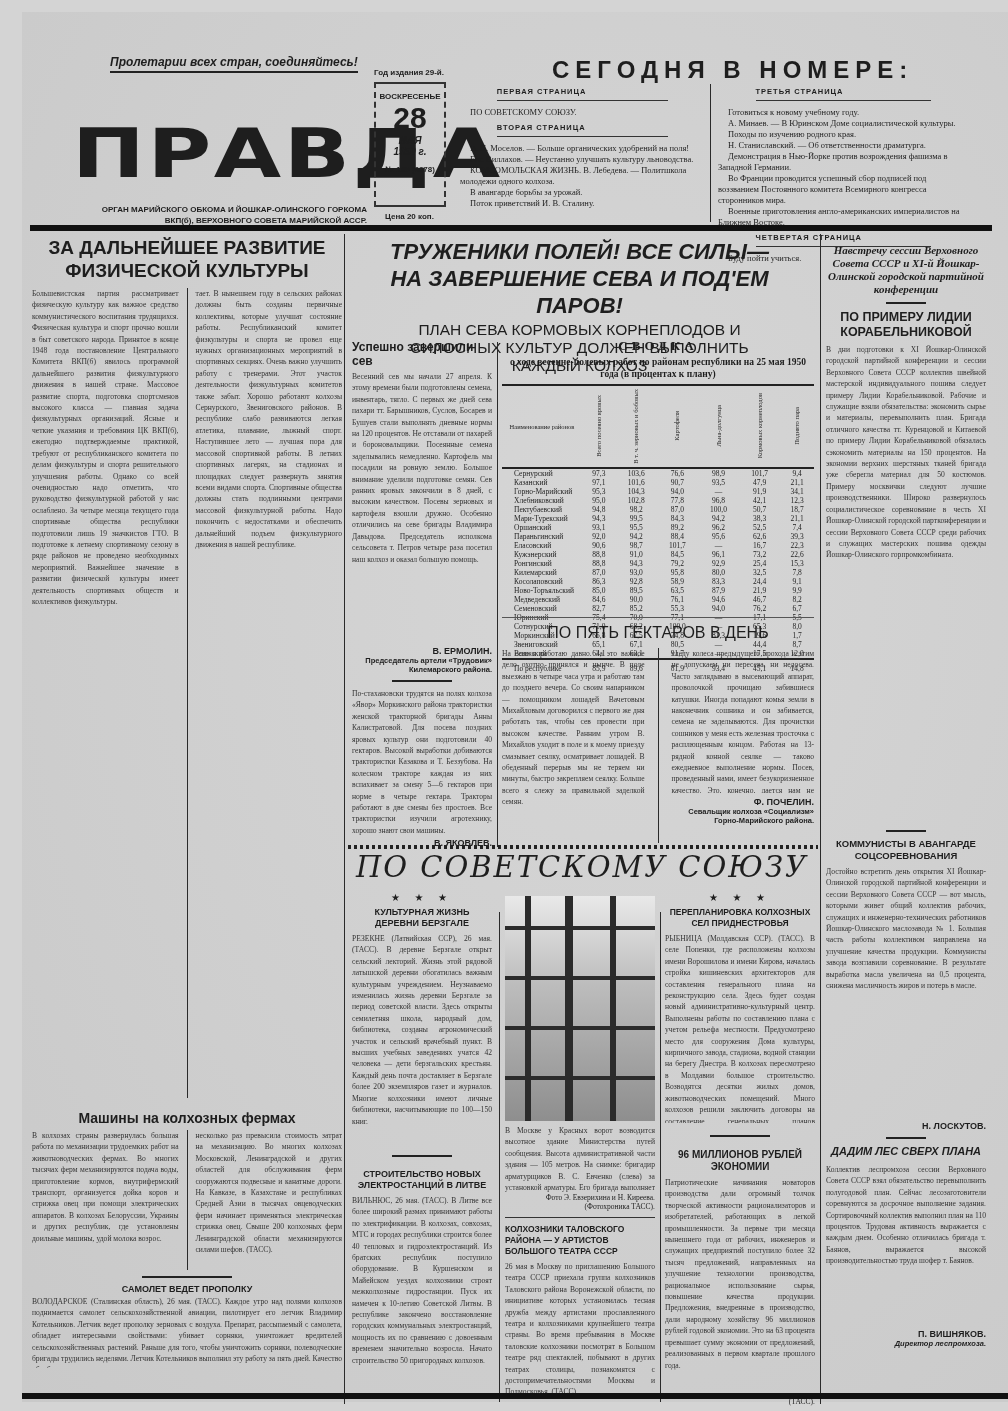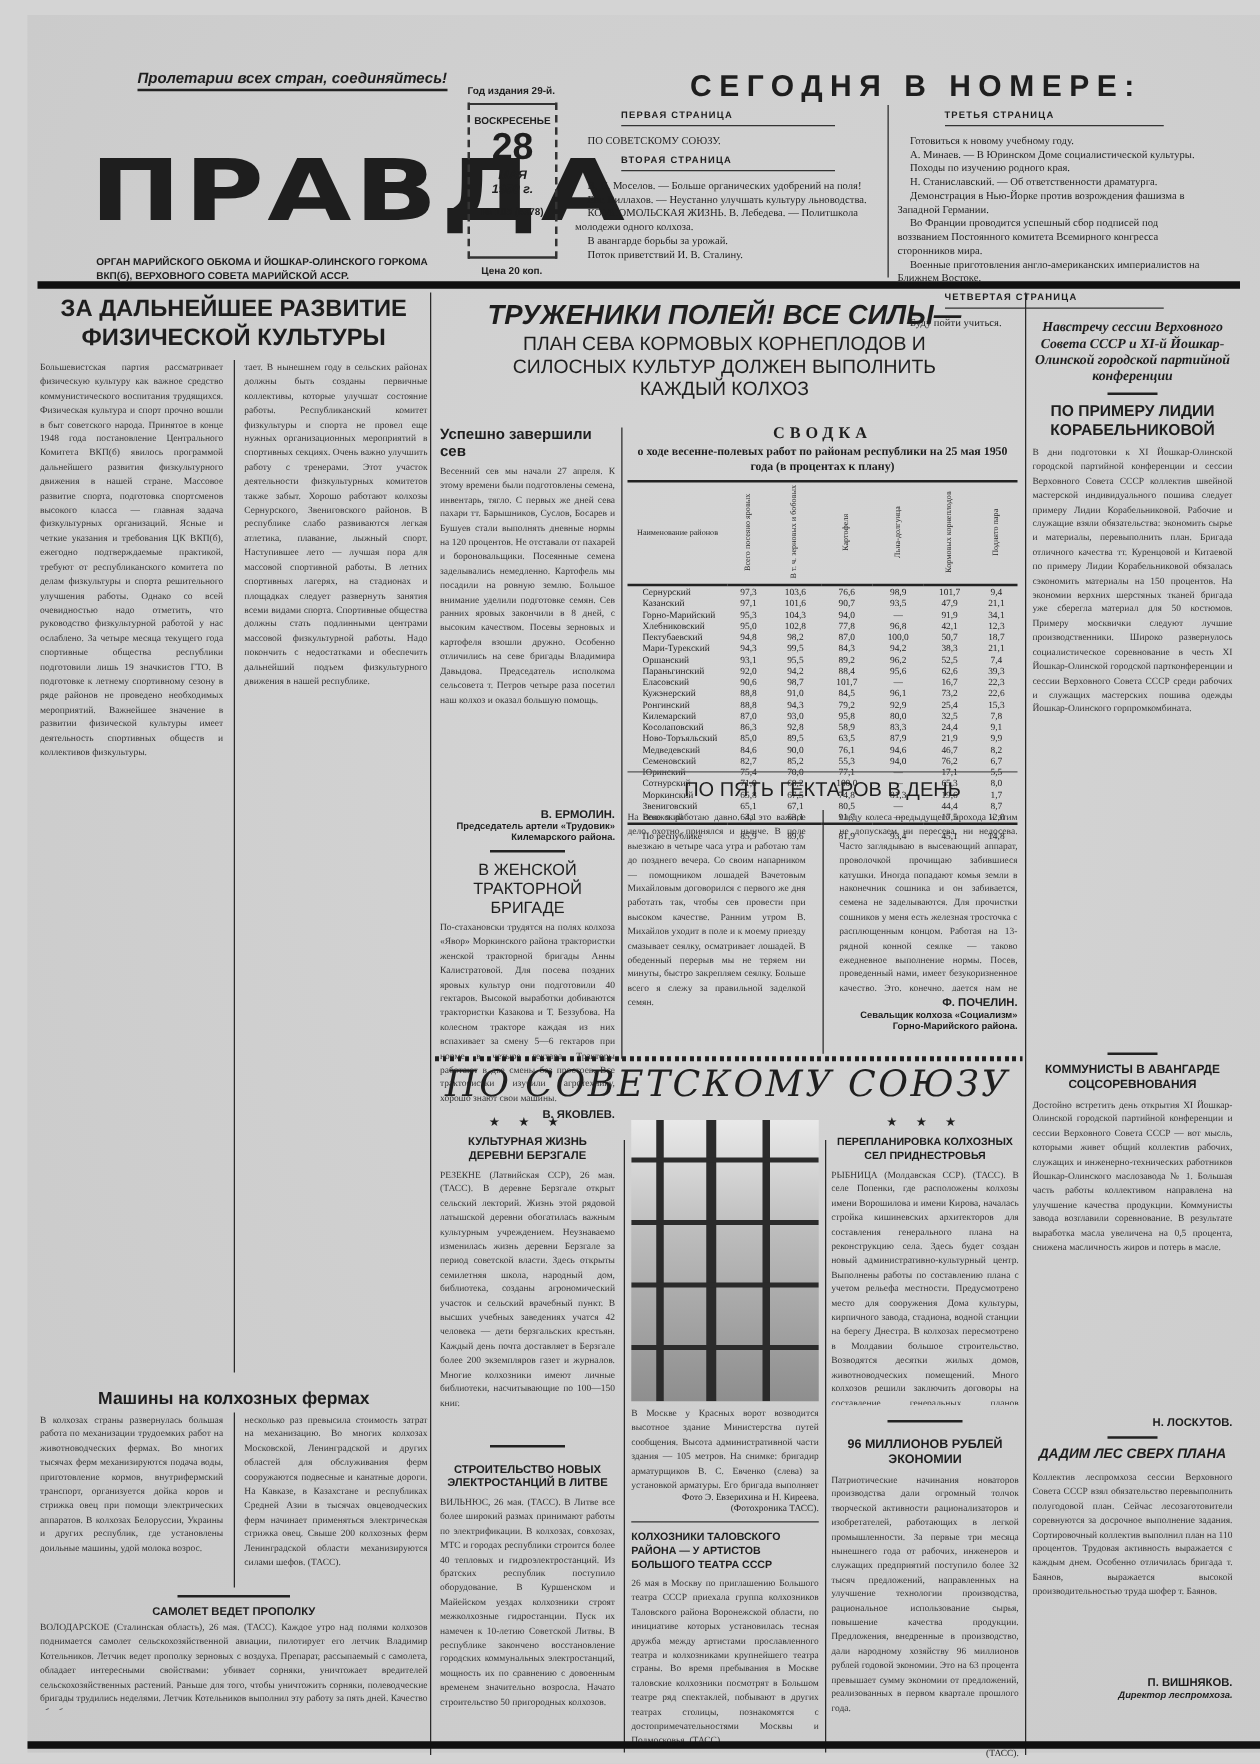--- a/index.html
+++ b/index.html
@@ -14,21 +14,21 @@
     position: absolute; left: 22px; top: 12px; width: 986px; height: 1390px;
     background: #cfcfcf;
     background-image: radial-gradient(ellipse at 60% 40%, #d6d6d6 0%, #c9c9c9 100%);
   }
   .abs { position: absolute; }
   .rule-h { position: absolute; background: #111; }
   .rule-v { position: absolute; background: #2a2a2a; width: 1px; }
   .motto { left: 88px; top: 43px; font-style: italic; font-weight: bold; font-size: 12px; font-family: "Liberation Sans", sans-serif; border-bottom: 2px solid #222; padding-bottom: 2px; }
   .title1 { left: 55px; top: 74px; font-family: "DejaVu Serif", serif; font-weight: bold; font-size: 38px; letter-spacing: 2px; }
   .title2 { left: 50px; top: 108px; font-family: "DejaVu Sans", sans-serif; font-weight: bold; font-size: 68px; letter-spacing: 2px; transform: scaleX(1.28); transform-origin: left; line-height: 1; }
-  .organ { left: 55px; top: 192px; width: 290px; text-align: left; font-family: "Liberation Sans", sans-serif; font-weight: bold; font-size: 8px; line-height: 11px; }
+  .organ { left: 55px; top: 192px; width: 290px; text-align: right; font-family: "Liberation Sans", sans-serif; font-weight: bold; font-size: 8px; line-height: 11px; }
   .datebox { left: 352px; top: 70px; width: 72px; height: 125px; border-left: 2px dashed #333; border-right: 2px dashed #333; border-top: 2px solid #333; border-bottom: 2px solid #333; text-align: center; font-family: "Liberation Sans", sans-serif; }
   .datebox .dow { font-size: 8px; font-weight: bold; margin-top: 8px; }
   .datebox .day { font-size: 30px; font-weight: bold; line-height: 34px; }
   .datebox .mon, .datebox .yr { font-size: 10px; font-style: italic; font-weight: bold; }
   .datebox .num { font-size: 8px; font-weight: bold; margin-top: 8px; }
   .yearline { left: 352px; top: 56px; font-size: 8px; font-weight: bold; font-family: "Liberation Sans", sans-serif; }
   .price { left: 363px; top: 200px; font-size: 8px; font-weight: bold; font-family: "Liberation Sans", sans-serif; }
   .today-title { left: 530px; top: 44px; font-family: "Liberation Sans", sans-serif; font-weight: bold; font-size: 24px; letter-spacing: 6px; }
   .toc-col { font-size: 8.5px; line-height: 11px; }
   .toc-head { font-family: "Liberation Sans", sans-serif; font-size: 7.5px; font-weight: bold; letter-spacing: 1px; margin: 4px 0 6px; padding-bottom: 3px; border-bottom: 1px solid #333; width: 70%; margin-left: 15%; }
@@ -111,30 +111,30 @@
     </div>
     <div class="short-rule" style="width:90px;"></div>
     <div class="hl-center" style="font-size:9px;">САМОЛЕТ ВЕДЕТ ПРОПОЛКУ</div>
     <div class="col-text" style="height:72px; margin-top:2px;">ВОЛОДАРСКОЕ (Сталинская область), 26 мая. (ТАСС). Каждое утро над полями колхозов поднимается самолет сельскохозяйственной авиации, пилотирует его летчик Владимир Котельников. Летчик ведет прополку зерновых с воздуха. Препарат, рассыпаемый с самолета, обладает интересными свойствами: убивает сорняки, уничтожает вредителей сельскохозяйственных растений. Раньше для того, чтобы уничтожить сорняки, полеводческие бригады трудились неделями. Летчик Котельников выполнил эту работу за пять дней. Качество обработки посевов признано отличным.</div>
   </div>
 
   <div class="rule-v" style="left:322px; top:222px; height:1170px;"></div>
 
   <div class="abs" style="left:330px; top:226px; width:455px; text-align:center;">
     <div style="font-family:'Liberation Sans',sans-serif; font-weight:bold; font-style:italic; font-size:22px; line-height:27px;">ТРУЖЕНИКИ ПОЛЕЙ! ВСЕ СИЛЫ—</div>
+    <div style="font-family:'Liberation Sans',sans-serif; font-weight:bold; font-style:italic; font-size:22px; line-height:27px;">НА ЗАВЕРШЕНИЕ СЕВА И ПОД'ЕМ ПАРОВ!</div>
     <div style="font-family:'Liberation Sans',sans-serif; font-size:15.5px; line-height:18px; margin:2px 30px 0;">ПЛАН СЕВА КОРМОВЫХ КОРНЕПЛОДОВ И СИЛОСНЫХ КУЛЬТУР ДОЛЖЕН ВЫПОЛНИТЬ КАЖДЫЙ КОЛХОЗ</div>
   </div>
 
   <div class="abs" style="left:330px; top:328px; width:140px;">
     <div style="font-family:'Liberation Sans',sans-serif; font-weight:bold; font-size:12px; margin-bottom:3px;">Успешно завершили сев</div>
     <div class="col-text" style="height:272px;">Весенний сев мы начали 27 апреля. К этому времени были подготовлены семена, инвентарь, тягло. С первых же дней сева пахари тт. Барышников, Суслов, Босарев и Бушуев стали выполнять дневные нормы на 120 процентов. Не отставали от пахарей и бороновальщики. Посеянные семена заделывались немедленно. Картофель мы посадили на ровную землю. Большое внимание уделили подготовке семян. Сев ранних яровых закончили в 8 дней, с высоким качеством. Посевы зерновых и картофеля взошли дружно. Особенно отличились на севе бригады Владимира Давыдова. Председатель исполкома сельсовета т. Петров четыре раза посетил наш колхоз и оказал большую помощь.</div>
     <div class="sig" style="margin-top:3px;">В. ЕРМОЛИН.</div>
     <div class="sig-sub">Председатель артели «Трудовик» Килемарского района.</div>
     <div class="short-rule"></div>
-    <div class="hl-center" style="font-weight:normal; font-size:13px; line-height:15px;">В ЖЕНСКОЙ ТРАКТОРНОЙ БРИГАДЕ</div>
     <div class="col-text" style="height:150px; margin-top:3px;">По-стахановски трудятся на полях колхоза «Явор» Моркинского района трактористки женской тракторной бригады Анны Калистратовой. Для посева поздних яровых культур они подготовили 40 гектаров. Высокой выработки добиваются трактористки Казакова и Т. Беззубова. На колесном тракторе каждая из них вспахивает за смену 5—6 гектаров при норме в четыре гектара. Тракторы работают в две смены без простоев. Все трактористки изучили агротехнику, хорошо знают свои машины.</div>
     <div class="sig">В. ЯКОВЛЕВ.</div>
   </div>
 
   <div class="rule-v" style="left:475px; top:330px; height:505px;"></div>
 
   <div class="abs" style="left:480px; top:326px; width:312px;">
     <div class="hl-center" style="font-family:'Liberation Serif',serif; font-size:13px; letter-spacing:4px;">СВОДКА</div>
     <div class="hl-center" style="font-family:'Liberation Serif',serif; font-size:9.5px; line-height:12px; margin-top:2px;">о ходе весенне-полевых работ по районам республики на 25 мая 1950 года (в процентах к плану)</div>
     <div style="height:2px; background:#222; margin-top:4px;"></div>
@@ -406,21 +406,21 @@
     <div class="hl-center" style="font-size:8.5px; line-height:11px; margin:4px 0;">ПЕРЕПЛАНИРОВКА КОЛХОЗНЫХ СЕЛ ПРИДНЕСТРОВЬЯ</div>
     <div class="col-text" style="height:190px;">РЫБНИЦА (Молдавская ССР). (ТАСС). В селе Попенки, где расположены колхозы имени Ворошилова и имени Кирова, началась стройка кишиневских архитекторов для составления генерального плана на реконструкцию села. Здесь будет создан новый административно-культурный центр. Выполнены работы по составлению плана с учетом рельефа местности. Предусмотрено место для сооружения Дома культуры, кирпичного завода, стадиона, водной станции на берегу Днестра. В колхозах пересмотрено в Молдавии большое строительство. Возводятся десятки жилых домов, животноводческих помещений. Много колхозов решили заключить договоры на составление генеральных планов реконструкции сел.</div>
     <div class="short-rule" style="margin:12px auto;"></div>
     <div class="hl-center" style="font-size:10px; line-height:12px; margin-bottom:4px;">96 МИЛЛИОНОВ РУБЛЕЙ ЭКОНОМИИ</div>
     <div class="col-text" style="height:220px;">Патриотические начинания новаторов производства дали огромный толчок творческой активности рационализаторов и изобретателей, работающих в легкой промышленности. За первые три месяца нынешнего года от рабочих, инженеров и служащих предприятий поступило более 32 тысяч предложений, направленных на улучшение технологии производства, рациональное использование сырья, повышение качества продукции. Предложения, внедренные в производство, дали народному хозяйству 96 миллионов рублей годовой экономии. Это на 63 процента превышает сумму экономии от предложений, реализованных в первом квартале прошлого года.</div>
     <div class="sig-sub" style="font-weight:normal; font-family:'Liberation Serif',serif;">(ТАСС).</div>
   </div>
 
   <div class="rule-v" style="left:798px; top:222px; height:1170px;"></div>
 
-  <div class="abs" style="left:804px; top:244px; width:160px;">
+  <div class="abs" style="left:804px; top:232px; width:160px;">
     <div style="text-align:center; font-style:italic; font-weight:bold; font-size:11px; line-height:13px;">Навстречу сессии Верховного Совета СССР и XI-й Йошкар-Олинской городской партийной конференции</div>
     <div class="short-rule" style="width:40px;"></div>
     <div class="hl-center" style="font-size:12.5px; line-height:15px;">ПО ПРИМЕРУ ЛИДИИ КОРАБЕЛЬНИКОВОЙ</div>
     <div class="col-text" style="height:480px; margin-top:4px;">В дни подготовки к XI Йошкар-Олинской городской партийной конференции и сессии Верховного Совета СССР коллектив швейной мастерской индивидуального пошива следует примеру Лидии Корабельниковой. Рабочие и служащие взяли обязательства: экономить сырье и материалы, перевыполнить план. Бригада отличного качества тт. Куренцовой и Китаевой по примеру Лидии Корабельниковой обязалась сэкономить материалы на 150 процентов. На экономии верхних шерстяных тканей бригада уже сберегла материал для 50 костюмов. Примеру москвички следуют лучшие производственники. Широко развернулось социалистическое соревнование в честь XI Йошкар-Олинской городской партконференции и сессии Верховного Совета СССР среди рабочих и служащих мастерских пошива одежды Йошкар-Олинского горпромкомбината.</div>
     <div class="short-rule" style="width:40px;"></div>
     <div class="hl-center" style="font-size:9.5px; line-height:12px;">КОММУНИСТЫ В АВАНГАРДЕ СОЦСОРЕВНОВАНИЯ</div>
     <div class="col-text" style="height:255px; margin-top:4px;">Достойно встретить день открытия XI Йошкар-Олинской городской партийной конференции и сессии Верховного Совета СССР — вот мысль, которыми живет общий коллектив рабочих, служащих и инженерно-технических работников Йошкар-Олинского маслозавода № 1. Большая часть работы коллективом направлена на улучшение качества продукции. Коммунисты завода возглавили соревнование. В результате выработка масла увеличена на 0,5 процента, снижена масличность жиров и потерь в масле.</div>
     <div class="sig">Н. ЛОСКУТОВ.</div>
     <div class="short-rule" style="width:40px;"></div>
     <div style="text-align:center; font-family:'Liberation Sans',sans-serif; font-weight:bold; font-style:italic; font-size:11px; line-height:13px;">ДАДИМ ЛЕС СВЕРХ ПЛАНА</div>

